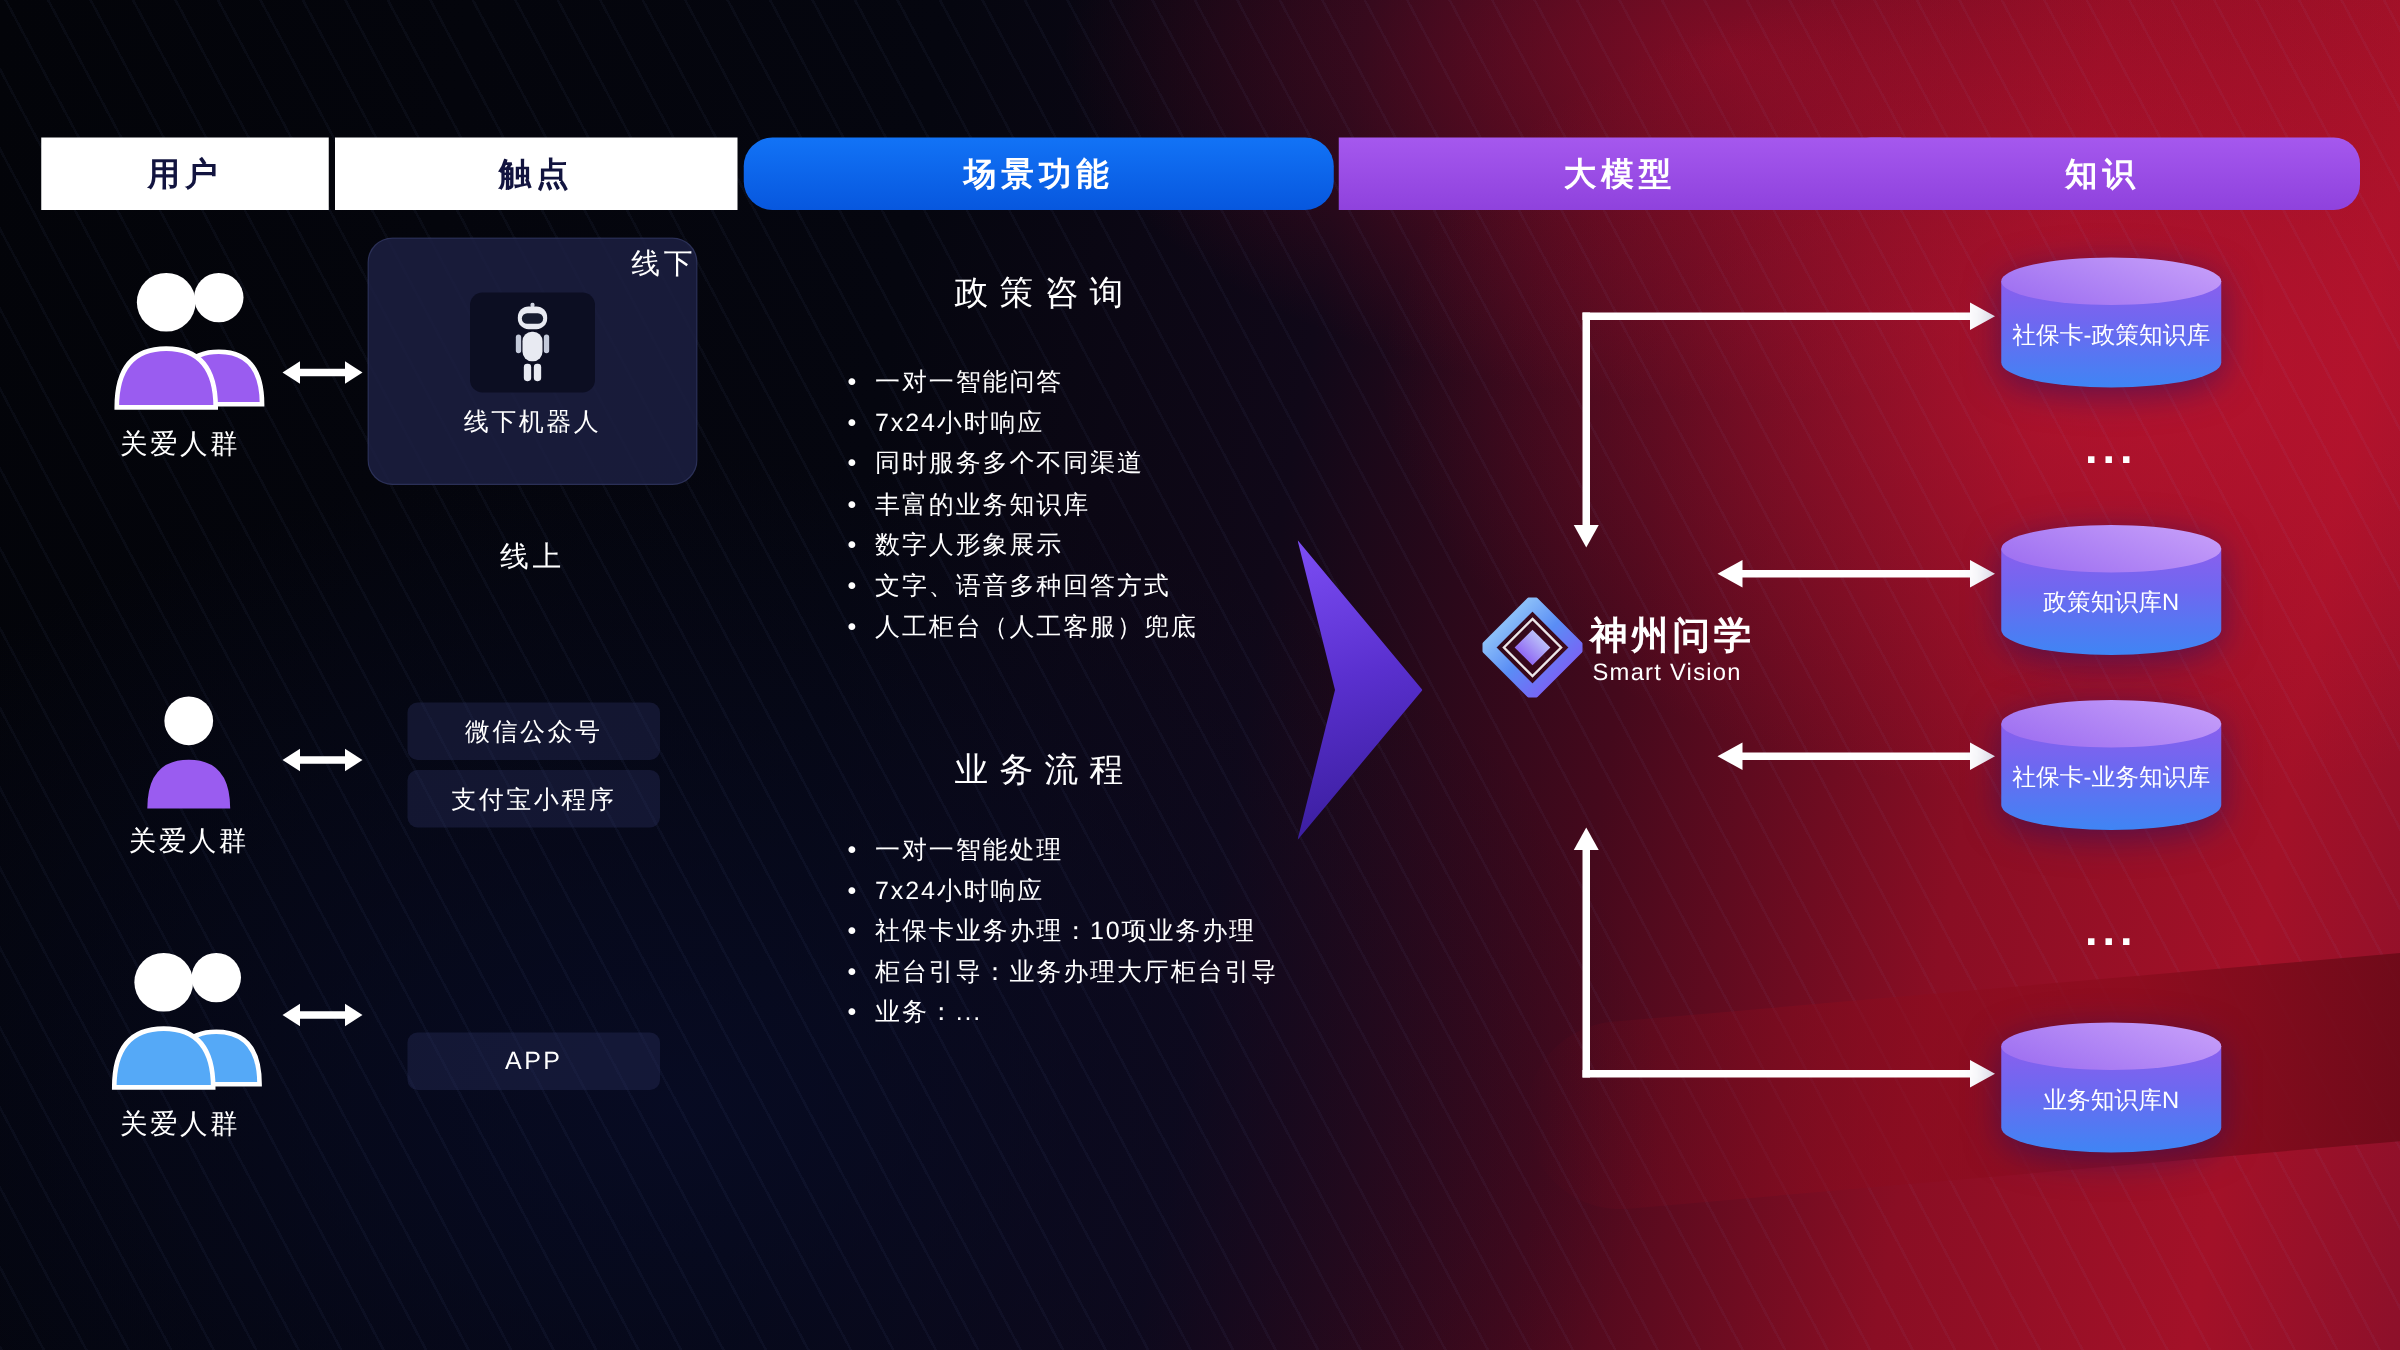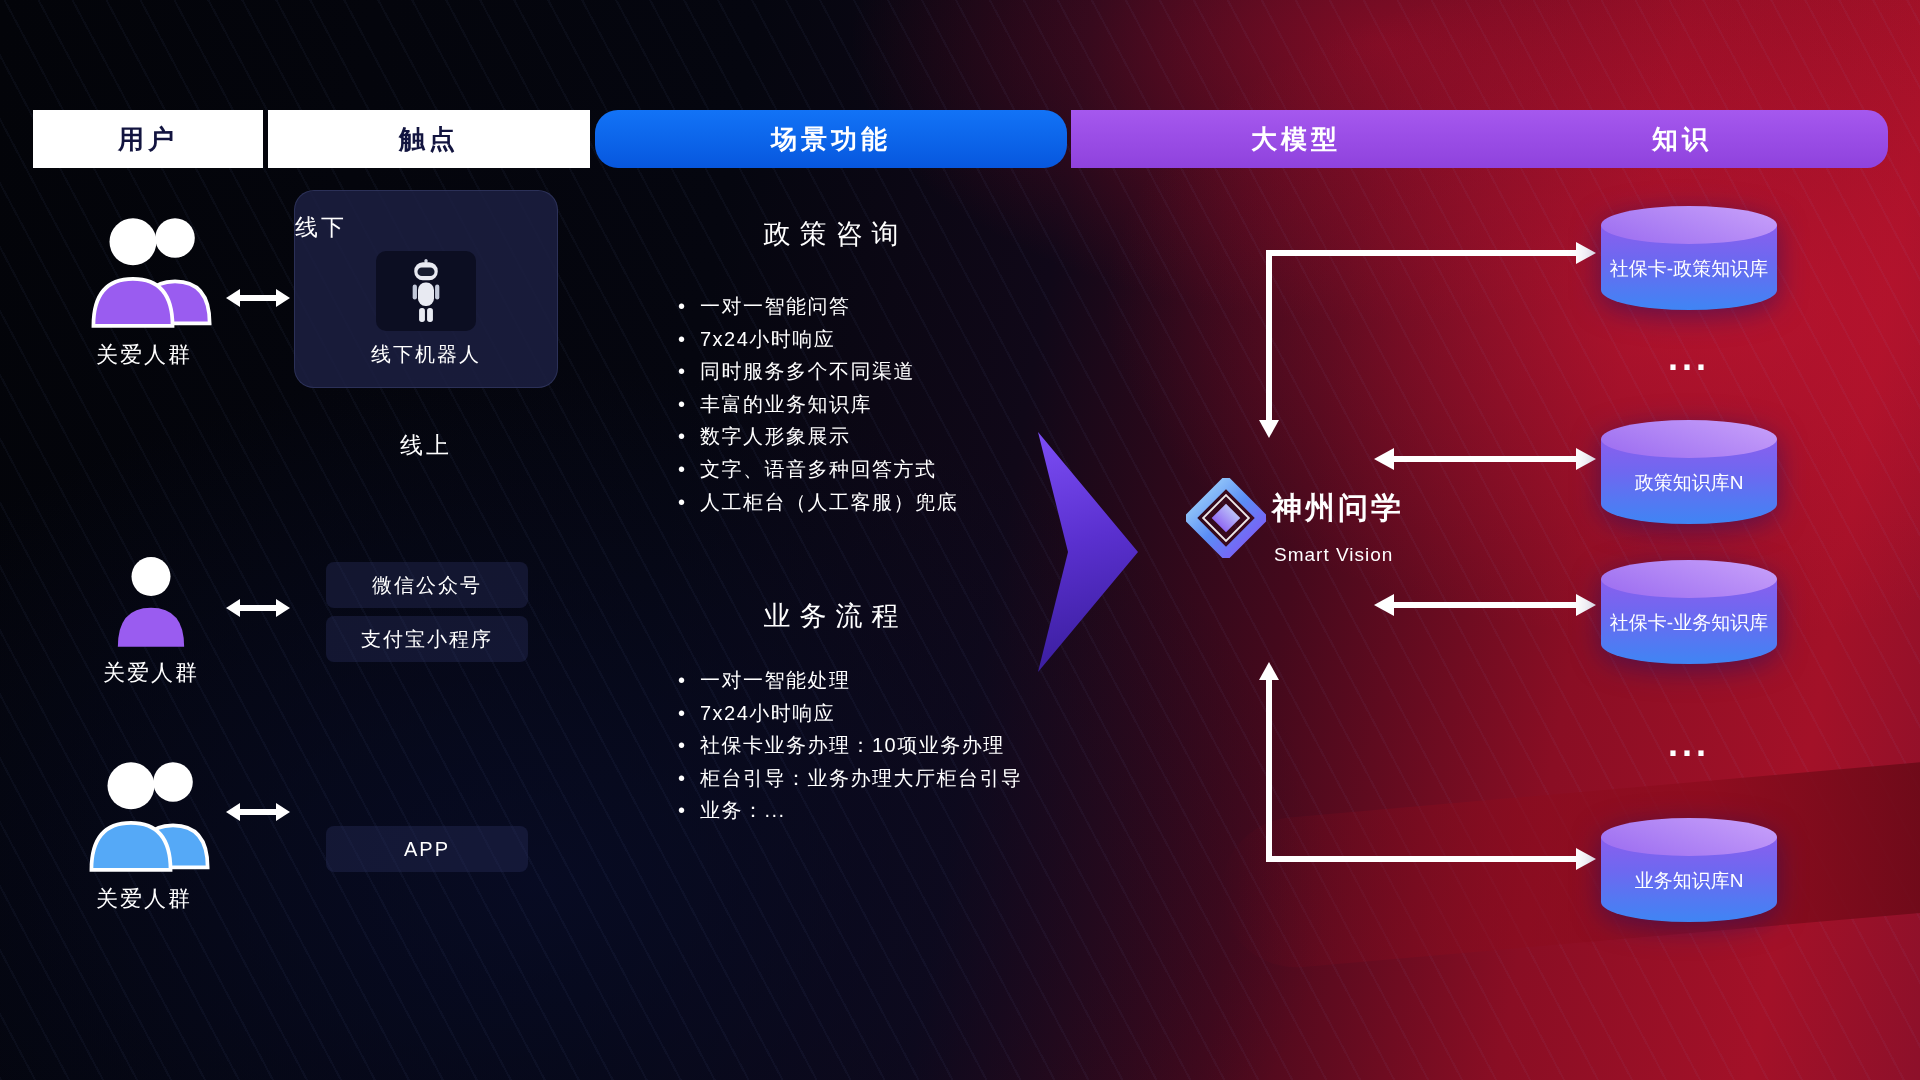--- a/index.html
+++ b/index.html
@@ -35,42 +35,42 @@
 
   .uarrow { position:absolute; width:64px; height:20px; }
   .uarrow .bar { position:absolute; left:10px; right:10px; top:7px; height:6px; background:#fff; }
   .uarrow .hl { position:absolute; left:0; top:1px; width:0; height:0;
                 border-top:9px solid transparent; border-bottom:9px solid transparent; border-right:14px solid #fff; }
   .uarrow .hr { position:absolute; right:0; top:1px; width:0; height:0;
                 border-top:9px solid transparent; border-bottom:9px solid transparent; border-left:14px solid #fff; }
 
   .offline-panel { position:absolute; left:294px; top:190px; width:264px; height:198px;
     background:rgba(28,32,66,0.85); border:1px solid rgba(100,110,175,0.25); border-radius:20px; }
-  .offline-title { margin-top:21px; text-align:left; font-size:23px; letter-spacing:3px; }
+  .offline-title { margin-top:4px; text-align:right; font-size:23px; letter-spacing:3px; }
   .robot-box { margin:8px auto 0; width:100px; height:80px; background:#0c0e22; border-radius:10px;
     display:flex; align-items:center; justify-content:center; }
   .offline-robot-label { margin-top:10px; text-align:center; font-size:20px; letter-spacing:2px; }
   .chan { position:absolute; left:326px; width:202px; height:46px; border-radius:8px;
     background:rgba(40,46,90,0.4); display:flex; align-items:center; justify-content:center;
     font-size:20px; letter-spacing:2px; }
 
   .scen-title { position:absolute; left:595px; width:472px; text-align:center;
     font-size:27px; letter-spacing:9px; padding-left:9px; }
   .scen-list { position:absolute; left:676px; list-style:none; }
   .scen-list li { position:relative; padding-left:24px; font-size:20px; line-height:32.6px;
     letter-spacing:1.5px; white-space:nowrap; }
   .scen-list li::before { content:"•"; position:absolute; left:2px; top:0; }
 
   .big-arrow { position:absolute; left:1038px; top:432px; width:100px; height:240px;
     background: linear-gradient(165deg, #7d4ef5 0%, #5a30cf 45%, #351b96 100%);
     clip-path: polygon(0% 0%, 100% 50%, 0% 100%, 30% 50%);
     filter: drop-shadow(0 0 28px rgba(110,60,230,0.5)); }
 
   .logo-name { position:absolute; left:1272px; top:488px; font-size:30px; font-weight:700; letter-spacing:3px; }
-  .logo-sub  { position:absolute; left:1274px; top:544px; font-size:19px; letter-spacing:1px; }
+  .logo-sub  { position:absolute; left:1274px; top:528px; font-size:19px; letter-spacing:1px; }
 
   .cyl { position:absolute; left:1601px; width:176px; height:104px;
     filter: drop-shadow(0 6px 14px rgba(30,16,100,0.55)); }
   .cyl .body { position:absolute; top:19px; left:0; right:0; bottom:0;
     border-radius:0 0 88px 88px / 0 0 20px 20px;
     background:linear-gradient(180deg,#8a5fee 0%,#6e68f0 40%,#3f85f4 100%); }
   .cyl .top { position:absolute; top:0; left:0; width:100%; height:38px; border-radius:50%;
     background:linear-gradient(200deg,#c9a2fa,#9a6bf0); }
   .cyl .lbl { position:absolute; left:8px; right:8px; top:24px; bottom:2px;
     display:flex; align-items:center; justify-content:center; 

